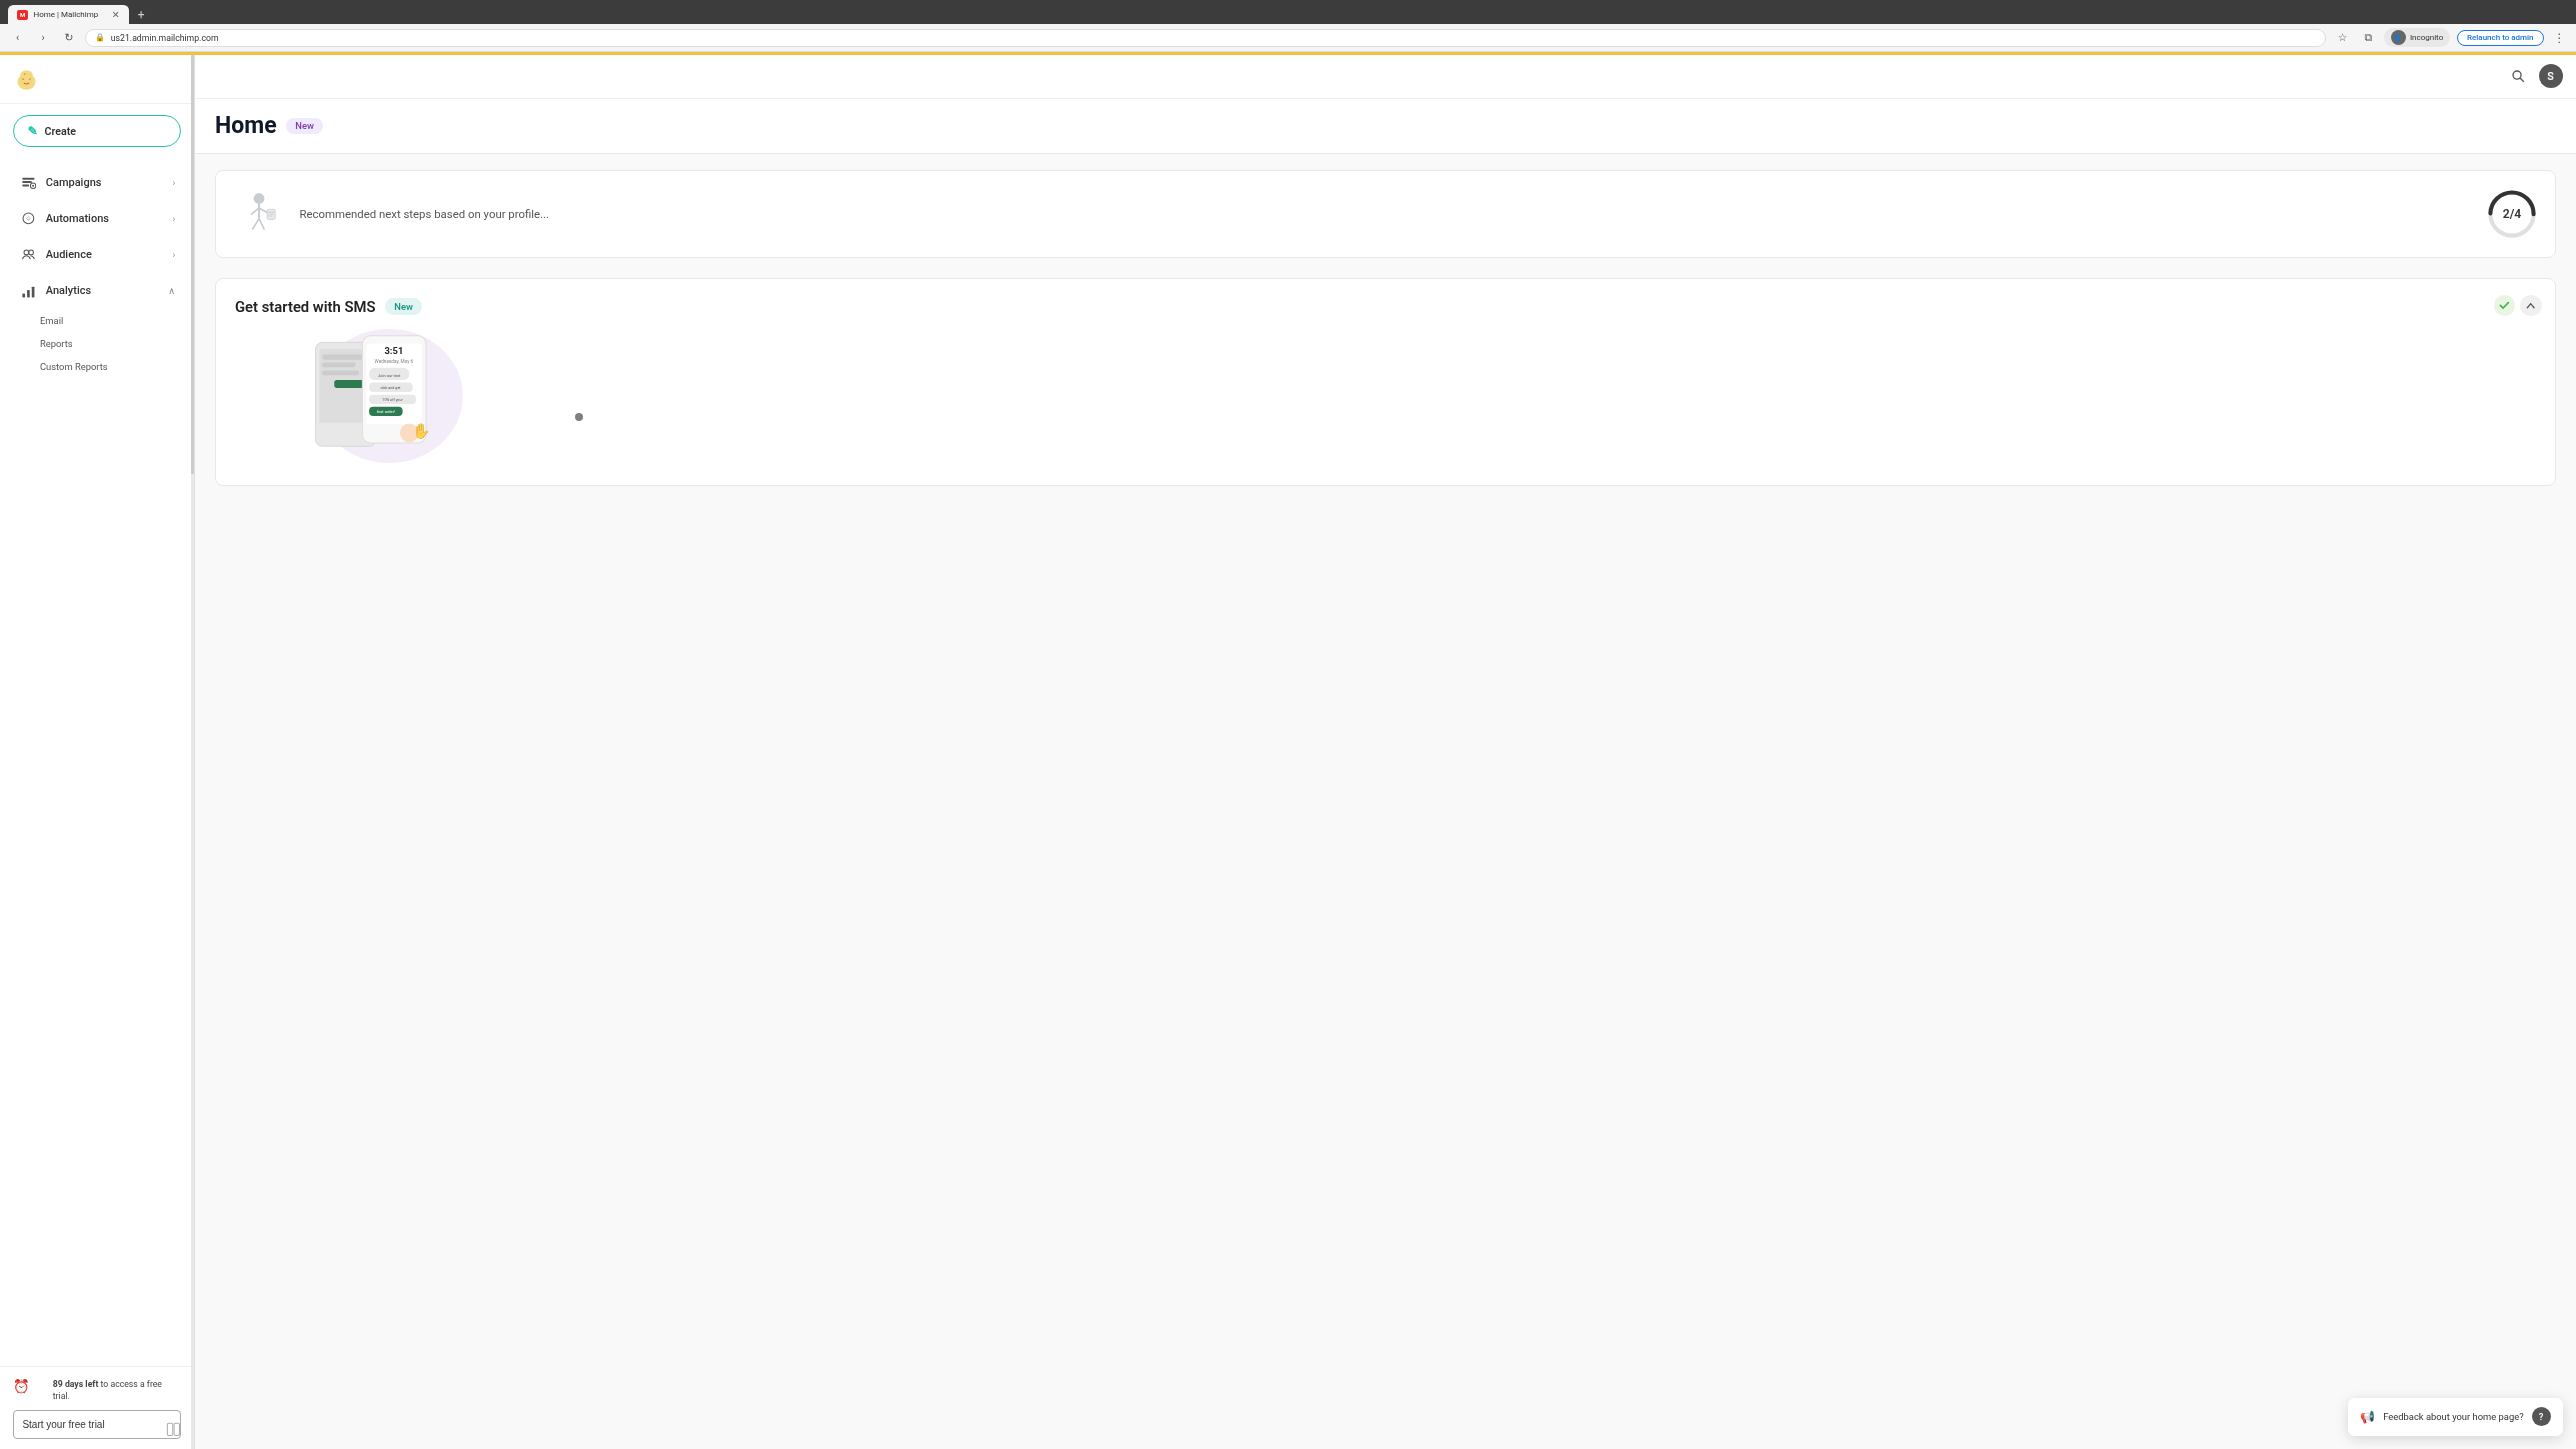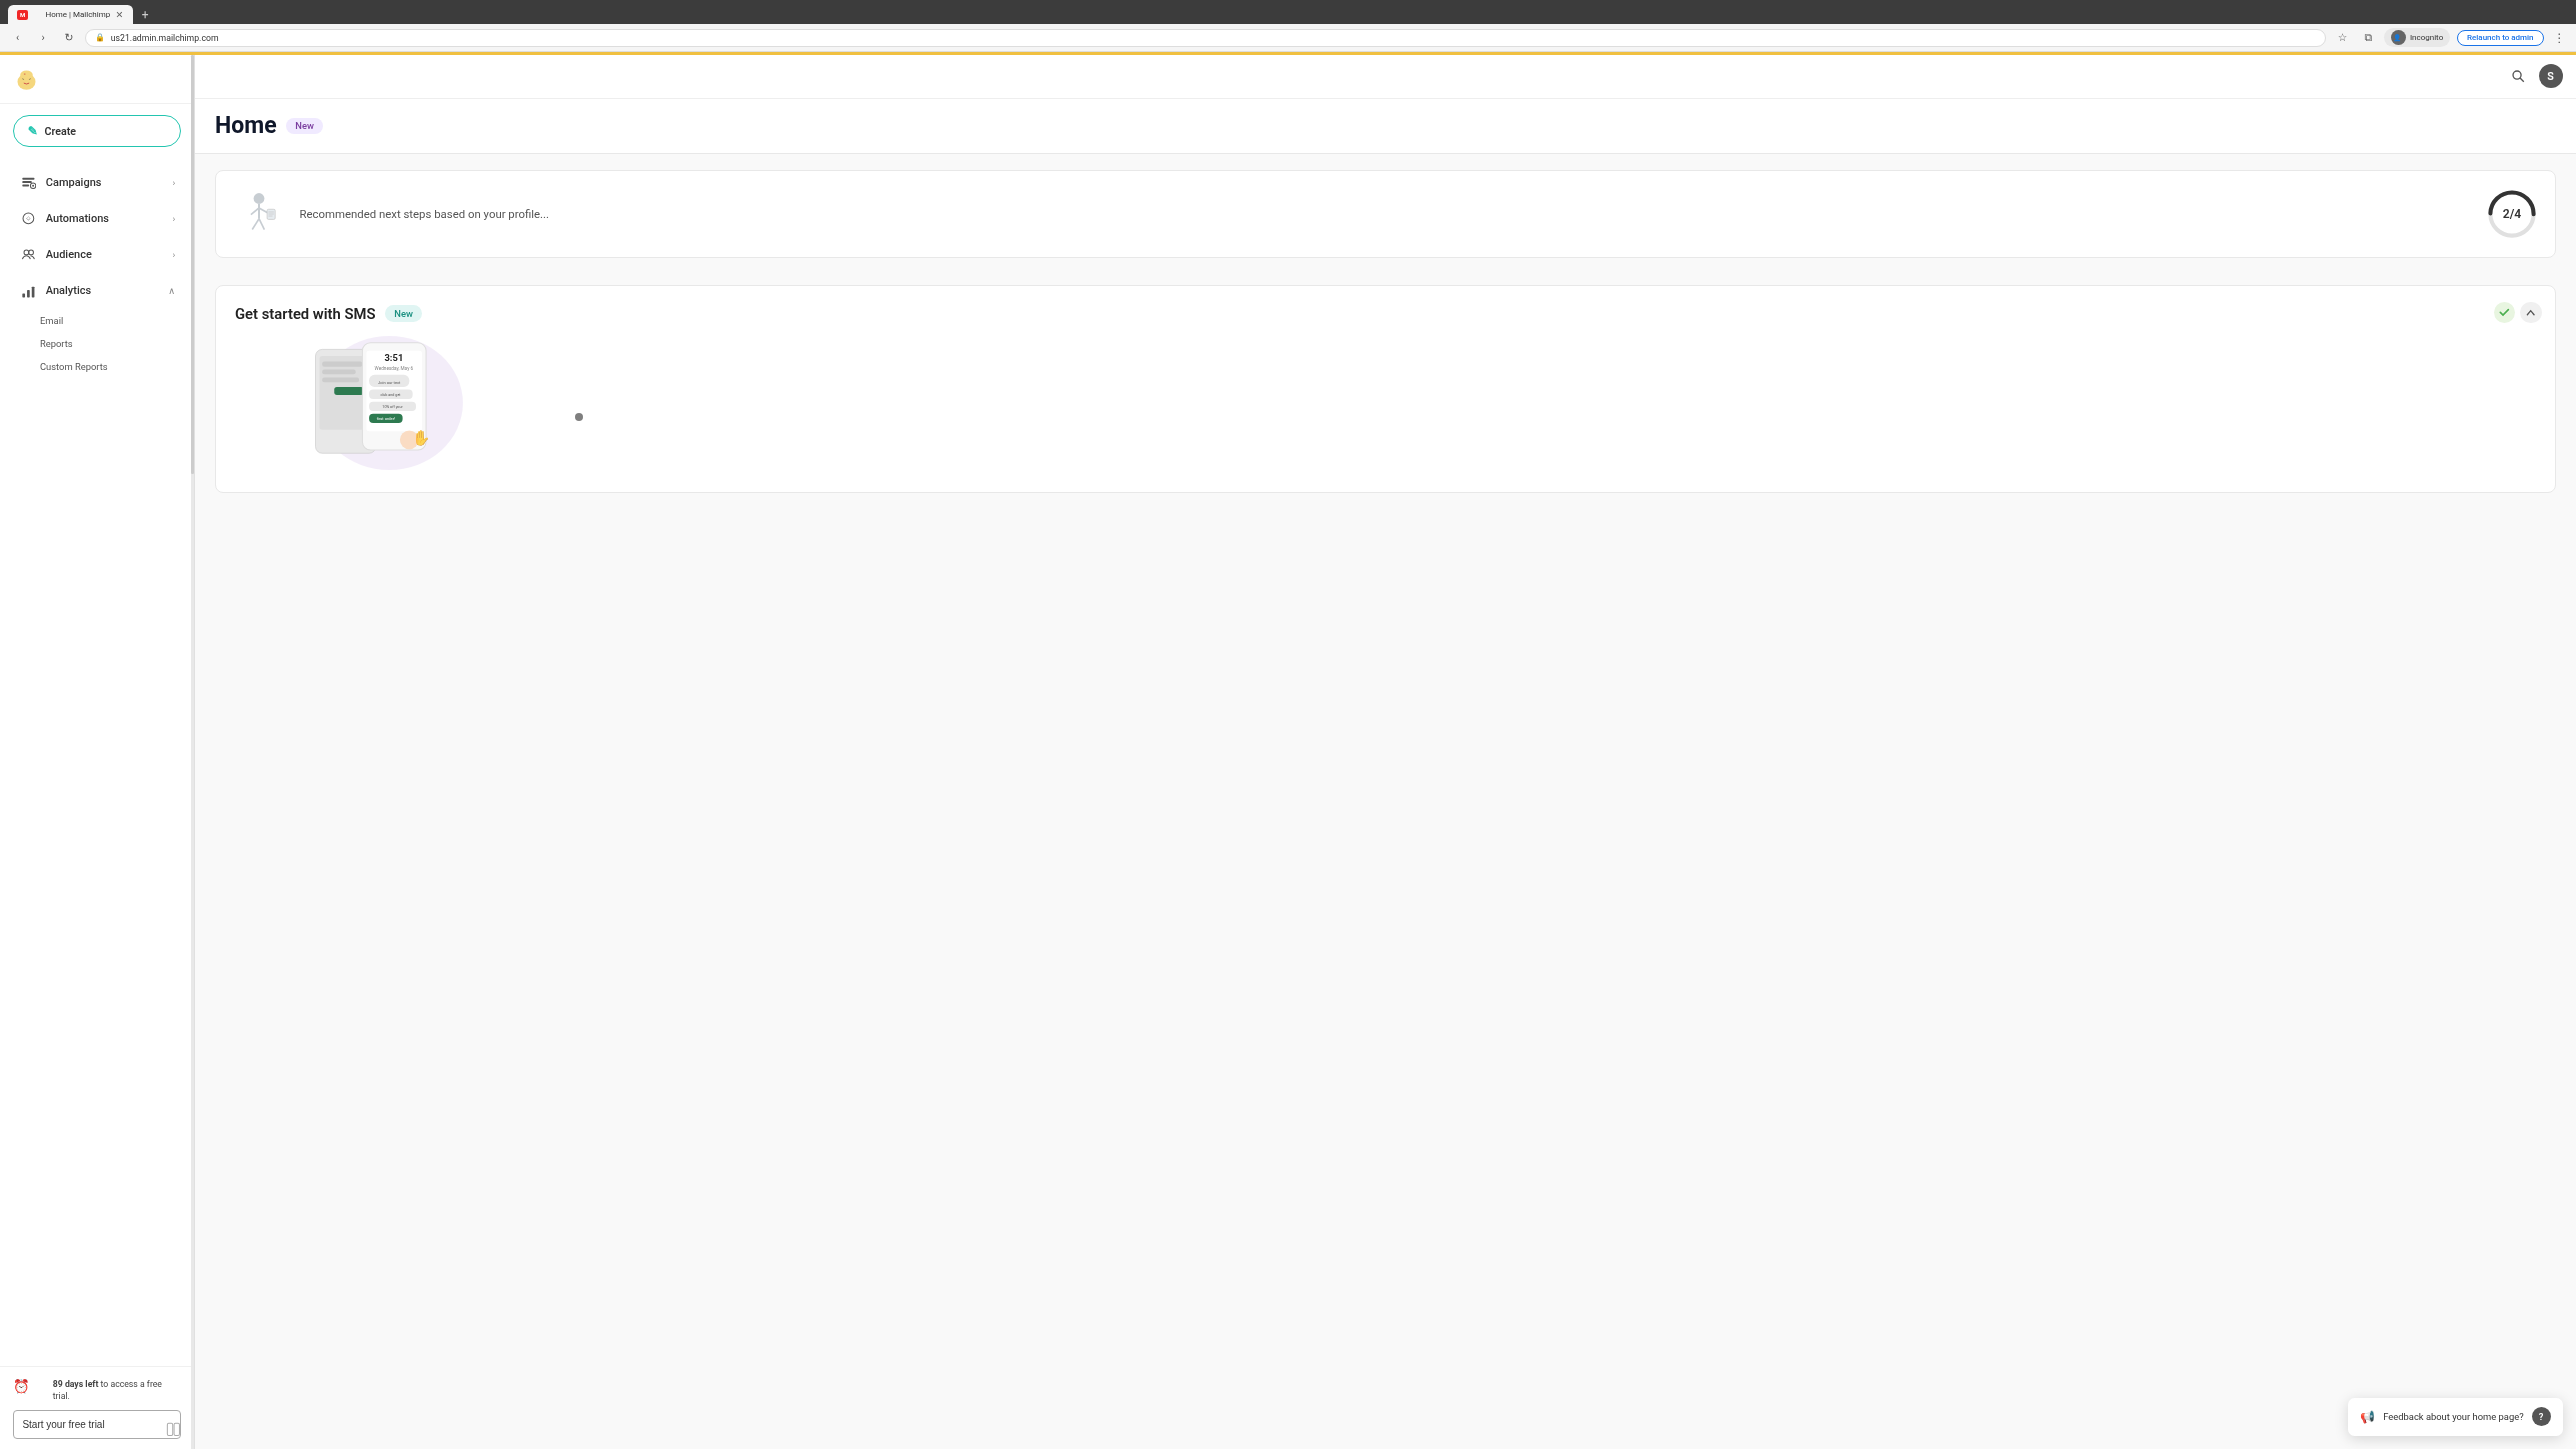--- a/index.html
+++ b/index.html
@@ -3,21 +3,21 @@
   <meta charset="utf-8">
   <style>
     * { margin: 0; padding: 0; box-sizing: border-box; }
     body { font-family: -apple-system, BlinkMacSystemFont, 'Segoe UI', Roboto, sans-serif; background: #f5f5f5; overflow: hidden; }
 
     
     .browser-chrome { background: #2d2d2d; width: 100%; }
     .browser-tab-bar { display: flex; align-items: center; padding: 5.4px 8px 0; gap: 2.7px; background: #3c3c3c; }
     .browser-tab { display: flex; align-items: center; gap: 5.4px; background: #f5f5f5; border-radius: 5.4px 5.4px 0 0; padding: 4px 9.4px; font-size: 8.7px; color: #333; min-width: 121px; }
     .browser-tab .favicon { width: 10.7px; height: 10.7px; background: #f02828; border-radius: 2px; display: flex; align-items: center; justify-content: center; color: white; font-size: 6.7px; font-weight: bold; }
-    .browser-tab .tab-title { font-size: 8px; color: #333; flex: 1; margin-left: 12px; }
+    .browser-tab .tab-title { font-size: 8px; color: #333; flex: 1; }
     .browser-tab .close-tab { font-size: 9.4px; color: #666; cursor: pointer; }
     .browser-new-tab { width: 19px; height: 19px; display: flex; align-items: center; justify-content: center; border-radius: 50%; color: #ccc; font-size: 12px; cursor: pointer; }
     .browser-nav-bar { display: flex; align-items: center; padding: 4px 8px; gap: 6.7px; background: #f5f5f5; border-bottom: 0.7px solid #ddd; }
     .nav-btn { width: 19px; height: 19px; display: flex; align-items: center; justify-content: center; border-radius: 50%; cursor: pointer; color: #555; font-size: 10.7px; }
     .address-bar { flex: 1; background: white; border: 0.7px solid #ddd; border-radius: 13.4px; padding: 3.4px 9.4px; font-size: 8.7px; color: #333; display: flex; align-items: center; gap: 5.4px; }
     .address-bar .lock-icon { color: #555; font-size: 8px; }
     .address-bar .url-text { color: #333; font-size: 8.7px; }
     .bookmark-icon, .extensions-icon { width: 19px; height: 19px; display: flex; align-items: center; justify-content: center; color: #555; font-size: 10.7px; cursor: pointer; }
     .incognito-badge { display: flex; align-items: center; gap: 4px; padding: 2px 6.7px; border-radius: 13.4px; background: #e8e8e8; font-size: 8px; color: #333; cursor: pointer; }
     .incognito-badge .incognito-avatar { width: 14.8px; height: 14.8px; border-radius: 50%; background: #666; display: flex; align-items: center; justify-content: center; color: white; font-size: 8px; }
@@ -65,21 +65,21 @@
     .main-header .page-title { font-size: 23px; font-weight: 700; color: #0f172a; }
     .new-badge { background: #f0eaff; color: #7b3fa0; border-radius: 13.4px; padding: 2.7px 9.4px; font-size: 9.4px; font-weight: 500; }
     .new-badge-teal { background: #e0f5f3; color: #1a9080; border-radius: 13.4px; padding: 2.7px 9.4px; font-size: 9.4px; font-weight: 500; }
     .top-icon-btn { width: 24px; height: 24px; border-radius: 50%; display: flex; align-items: center; justify-content: center; cursor: pointer; color: #555; font-size: 13.4px; background: white; border: none; }
     .user-avatar { width: 24px; height: 24px; border-radius: 50%; background: #555; display: flex; align-items: center; justify-content: center; color: white; font-size: 10.7px; font-weight: 600; cursor: pointer; }
 
     
     .content-area { padding: 16px 20px; }
 
     
-    .rec-card { background: white; border-radius: 8px; padding: 16px; display: flex; align-items: center; gap: 13.4px; margin-bottom: 27px; border: 0.7px solid #e8e8e8; }
+    .rec-card { background: white; border-radius: 8px; padding: 16px; display: flex; align-items: center; gap: 13.4px; margin-bottom: 20px; border: 0.7px solid #e8e8e8; }
     .rec-icon { width: 54px; height: 54px; flex-shrink: 0; }
     .rec-text { flex: 1; font-size: 11.4px; color: #555; }
     .progress-circle { width: 54px; height: 54px; flex-shrink: 0; }
 
     
     .sms-section { background: white; border-radius: 8px; border: 0.7px solid #e8e8e8; padding: 19px; position: relative; overflow: hidden; }
     .sms-header { display: flex; align-items: center; gap: 9.4px; margin-bottom: 13.4px; }
     .sms-title { font-size: 14.8px; font-weight: 600; color: #222; }
     .sms-collapse-btn { position: absolute; top: 16px; right: 40px; width: 21.5px; height: 21.5px; border-radius: 50%; background: #e8f5e0; display: flex; align-items: center; justify-content: center; color: #4caf50; cursor: pointer; }
     .sms-chevron-btn { position: absolute; top: 16px; right: 13.4px; width: 21.5px; height: 21.5px; border-radius: 50%; background: #f0f0f0; display: flex; align-items: center; justify-content: center; color: #555; cursor: pointer; }

